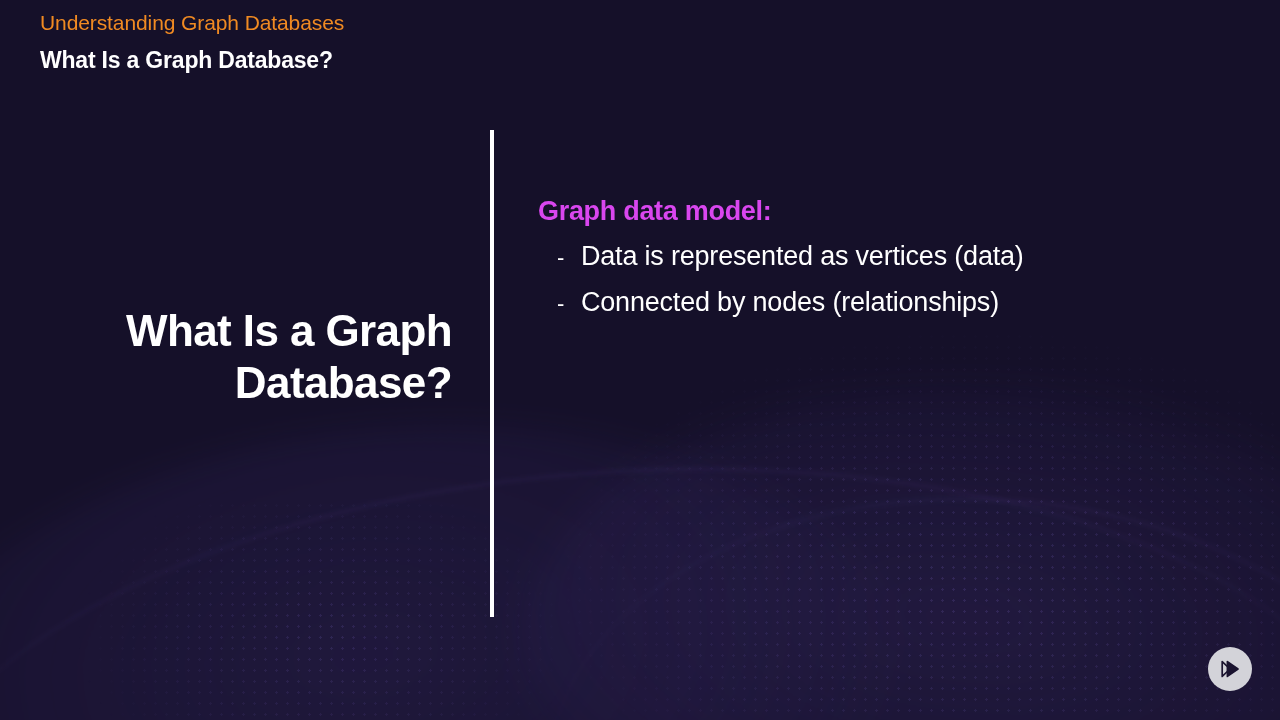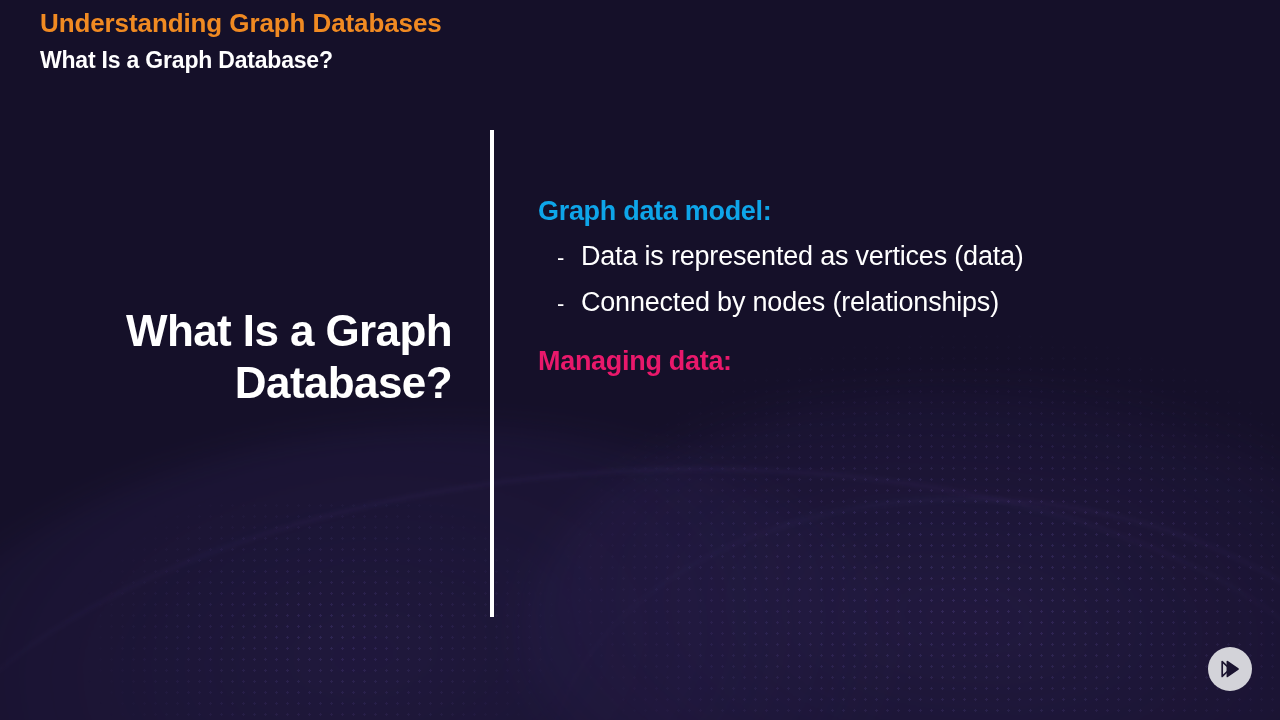--- a/index.html
+++ b/index.html
@@ -93,22 +93,22 @@
   }
 
   
   .header {
     position: absolute;
     left: 40px;
     top: 10px;
     z-index: 5;
   }
   .eyebrow {
-    font-size: 26px;
-    font-weight: bold;
+    font-size: 21px;
+    font-weight: normal;
     color: #F08A22;
     letter-spacing: -0.1px;
     line-height: 26px;
     white-space: nowrap;
   }
   .subhead {
     font-size: 23px;
     font-weight: bold;
     color: #FFFFFF;
     letter-spacing: -0.2px;
@@ -147,21 +147,21 @@
   .body-col {
     position: absolute;
     left: 538px;
     top: 192px;
     width: 700px;
     z-index: 5;
   }
   .sec-head {
     font-size: 27px;
     font-weight: bold;
-    color: #0ea5e9;
+    color: #d946ef;
     letter-spacing: -0.3px;
     line-height: 38px;
     white-space: nowrap;
   }
   .sec-head.accent-pink {
     color: #E9186B;
   }
   .bullets {
     margin: 4px 0 0 0;
     padding: 0;
@@ -236,23 +236,20 @@
         </li>
         <li class="bullet">
           <span class="dash">-</span>
           <span>Connected by nodes (relationships)</span>
         </li>
       </ul>
     </div>
 
     <div class="spacer-gap"></div>
 
-    <div>
-      <div class="sec-head accent-pink">Managing data:</div>
-    </div>
 
   </div>
 
   <div class="logo-badge">
     <svg width="26" height="26" viewBox="0 0 26 26" aria-hidden="true">
       <path d="M5.2 5.6 L5.2 20.4 L13.0 13.0 Z" fill="none" stroke="#1B1430" stroke-width="1.7" stroke-linejoin="round"></path>
       <path d="M10.4 5.6 L10.4 20.4 L21.0 13.0 Z" fill="#1B1430" stroke="#1B1430" stroke-width="1.7" stroke-linejoin="round"></path>
     </svg>
   </div>
 

